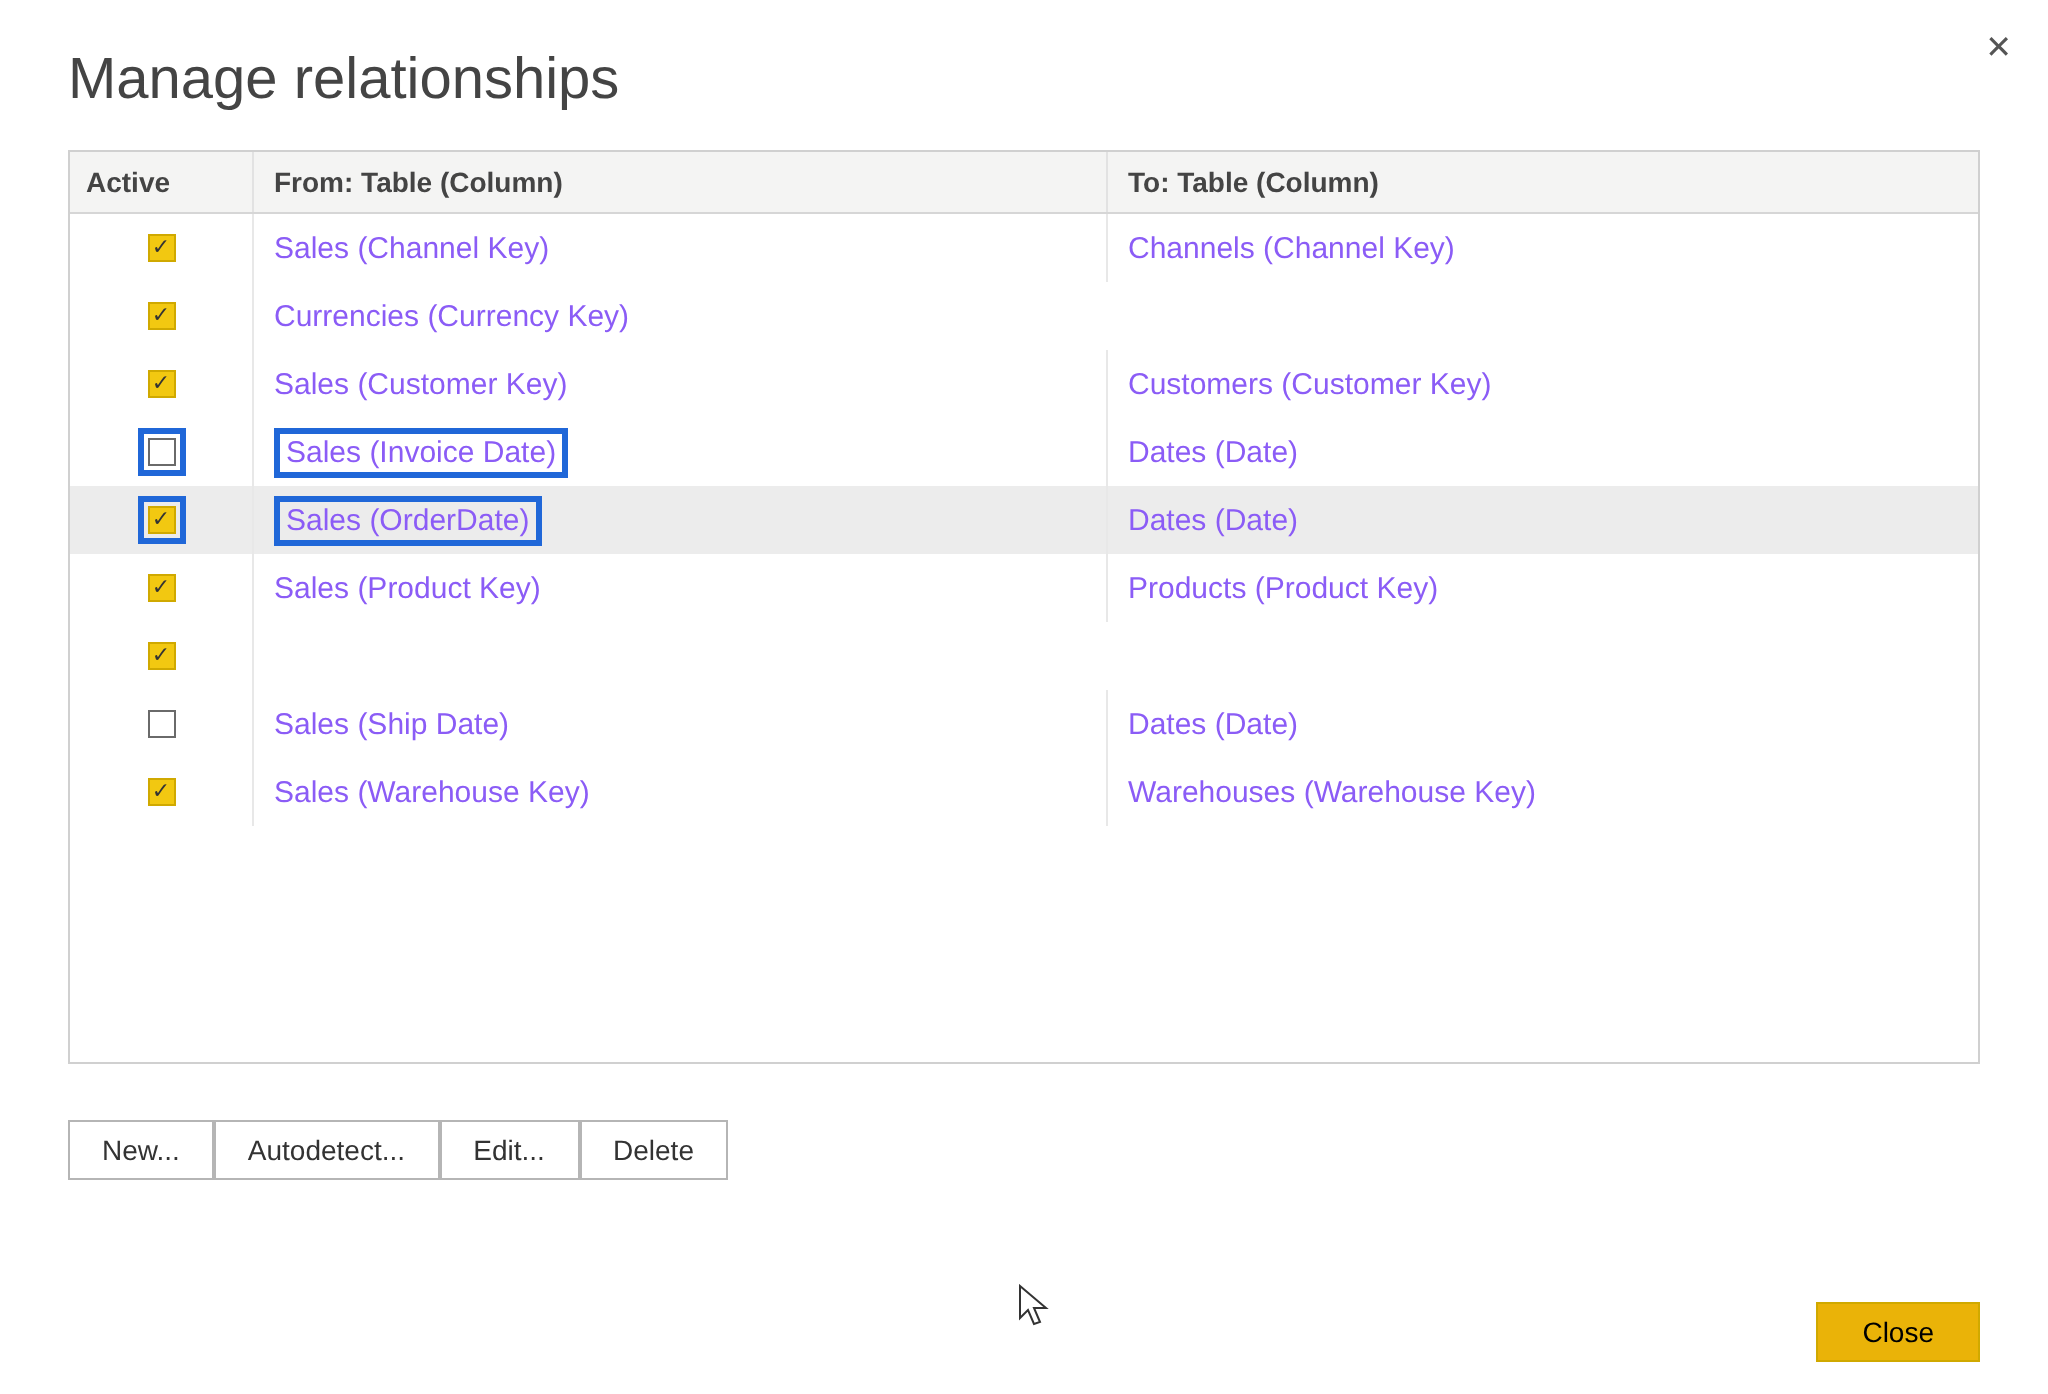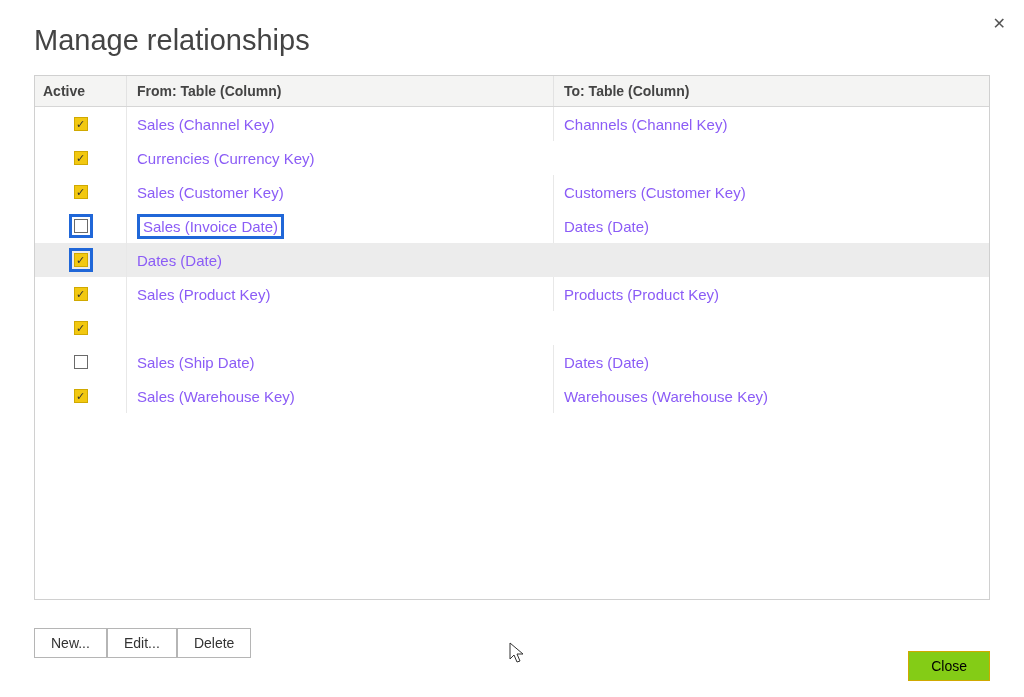--- a/index.html
+++ b/index.html
@@ -22,21 +22,21 @@
   }
   .dialog-title {
     font-size: 29px;
     font-weight: 300;
     color: #444;
     padding: 24px 52px 18px 34px;
   }
   .table-wrap {
     margin: 0 34px;
     border: 1px solid #d0d0d0;
-    height: 525px;
+    height: 457px;
     overflow: hidden;
   }
   .rel-header {
     display: flex;
     background: #f4f4f3;
     border-bottom: 1px solid #d6d6d6;
     font-size: 14px;
     font-weight: 600;
     color: #444;
   }
@@ -118,21 +118,21 @@
     border: 1px solid #b5b5b5;
     background: #fff;
     font-size: 14px;
     color: #333;
     cursor: pointer;
   }
   .btn-close {
     position: absolute;
     right: 34px;
     bottom: 16px;
-    background: #84cc16;
+    background: #eab308;
     border: 1px solid #d0a900;
     padding: 6px 22px;
     font-size: 14px;
     cursor: pointer;
   }
   .cursor-shape {
     position: absolute;
     left: 509px; top: 642px;
     pointer-events: none;
   }
@@ -193,20 +193,23 @@
         <div class="cell-to">
           <span>Dates (Date)</span>
         </div>
       </div>
       <div class="rel-row selected">
         <div class="cell-active">
           <span class="hl-chk">
             <span class="chk on"></span>
           </span>
         </div>
+        <div class="cell-from">
+          <span class="hl-box"><span>Sales (OrderDate)</span></span>
+        </div>
         <div class="cell-to">
           <span>Dates (Date)</span>
         </div>
       </div>
       <div class="rel-row">
         <div class="cell-active">
           <span class="chk on"></span>
         </div>
         <div class="cell-from">
           <span>Sales (Product Key)</span>
@@ -240,20 +243,21 @@
         </div>
         <div class="cell-to">
           <span>Warehouses (Warehouse Key)</span>
         </div>
       </div>
     </div>
 </div>
 
 <div class="button-row">
   <button class="btn">New...</button>
+  <button class="btn">Autodetect...</button>
   <button class="btn">Edit...</button>
   <button class="btn">Delete</button>
 </div>
 
 <button class="btn-close">Close</button>
 
 <svg class="cursor-shape" width="20" height="24" viewBox="0 0 20 24">
   <path d="M1 1 L1 17 L5 13 L8 20 L11 19 L8 12 L14 12 Z" fill="#fff" stroke="#333" stroke-width="1"></path>
 </svg>
 

